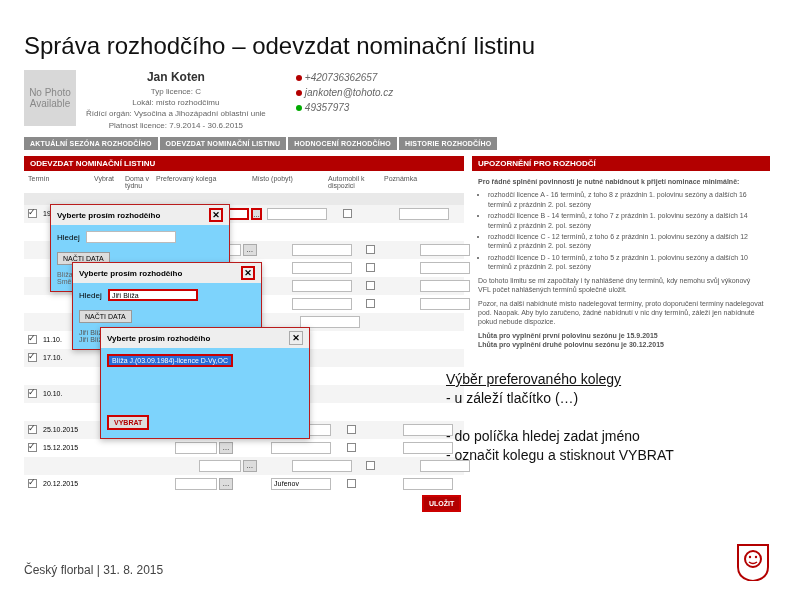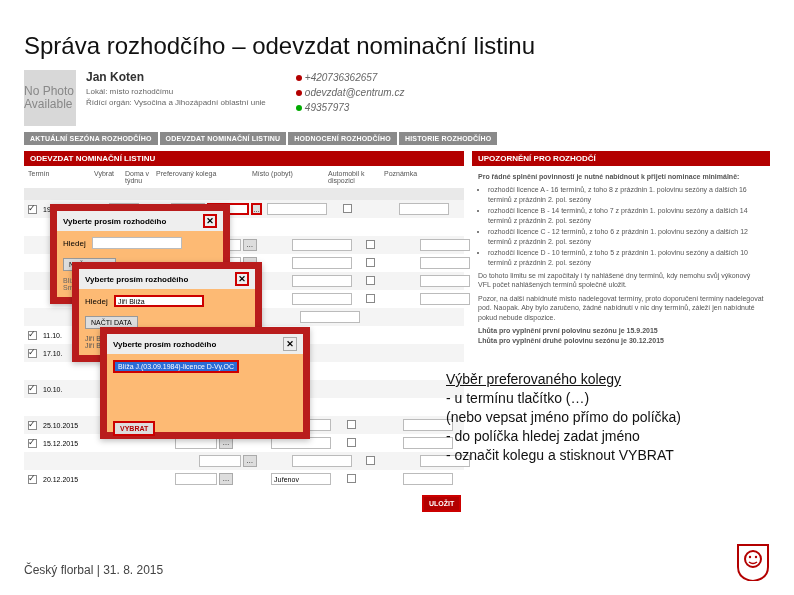--- a/index.html
+++ b/index.html
@@ -1,21 +1,21 @@
 <!DOCTYPE html>
 <html><head>
 <meta charset="utf-8">
 <style>
   * { box-sizing: border-box; margin: 0; padding: 0; }
   body { font-family: Arial, sans-serif; background: #fff; width: 794px; height: 595px; position: relative; }
   .page { padding: 20px 24px; margin-top: 12px; }
   .page-title { font-size: 24px; font-weight: 400; color: #111; margin-bottom: 10px; }
   .profile-row { display: flex; gap: 10px; margin-bottom: 6px; align-items: flex-start; }
-  .avatar { width: 52px; height: 56px; background: #d8d8d8; display: flex; align-items: center; justify-content: center; font-size: 12px; color: #888; text-align: left; line-height: 1.1; }
-  .profile-info { font-size: 9px; color: #333; }
+  .avatar { width: 52px; height: 56px; background: #d8d8d8; display: flex; align-items: center; justify-content: center; font-size: 10px; color: #888; text-align: center; line-height: 1.1; }
+  .profile-info { font-size: 9px; color: #333; text-align: center; }
   .profile-name { font-weight: 700; font-size: 12px; margin-bottom: 2px; }
   .profile-meta { font-size: 8px; color: #666; line-height: 1.4; }
   .contact-col { font-size: 10px; color: #666; line-height: 1.5; margin-left: 20px; font-style: italic; }
   .contact-col .dot-r { display:inline-block;width:6px;height:6px;background:#b30000;border-radius:50%;margin-right:3px;}
   .contact-col .dot-g { display:inline-block;width:6px;height:6px;background:#0a0;border-radius:50%;margin-right:3px;}
   .tabs { display: flex; gap: 2px; margin-top: 4px; }
   .tab { background: #8a8a8a; color: #fff; font-size: 7px; font-weight: 700; padding: 3px 6px; letter-spacing: 0.2px; }
   .main-cols { display: flex; gap: 8px; margin-top: 6px; }
   .left-col { width: 440px; }
   .right-col { flex: 1; }
@@ -36,21 +36,21 @@
   .cell-v { width: 25px; }
   .cell-d { width: 25px; }
   .cell-pk { width: 90px; display:flex; gap:2px; align-items:center;}
   .cell-m { width: 70px; }
   .cell-a { width: 50px; }
   .cell-p { width: 40px; }
   .miniput { height: 12px; border: 1px solid #bbb; background: #fff; font-size: 7px; padding: 0 2px; }
   .dotsbtn { width: 14px; height: 12px; background: #ddd; border: 1px solid #aaa; font-size: 7px; text-align:center; line-height:10px;}
   .sel { height: 12px; border: 1px solid #bbb; background: #fff; font-size: 7px; padding: 0 2px; }
   .red-outline { border: 2px solid #c00 !important; }
-  .overlay { position: absolute; background: #fdba74; border: 7px solid #b91c1c; box-shadow: 0 2px 6px rgba(0,0,0,.25); font-size: 8px; }
+  .overlay { position: absolute; background: #7dd3fc; border: 1px solid #b91c1c; box-shadow: 0 2px 6px rgba(0,0,0,.25); font-size: 8px; }
   .ov-head { background: #eee; padding: 3px 6px; font-size: 8px; font-weight: 600; display:flex; justify-content:space-between; align-items:center;}
   .ov-close { width: 14px; height: 14px; border: 2px solid #c00; text-align:center; line-height:10px; font-size:9px; background:#eee;}
   .ov-body { padding: 6px; }
   .ov-btn { background: #ddd; border: 1px solid #999; font-size: 7px; padding: 2px 5px; display:inline-block;}
   .hl-blue { background: #2a6bd6; color: #fff; display:inline-block; padding: 1px 3px; font-size:7px;}
   .right-text { font-size: 7px; color: #555; line-height: 1.35; padding: 6px; }
   .right-text ul { margin-left: 10px; }
   .right-text li { margin-bottom: 2px; }
   .instructions { position: absolute; left: 446px; top: 370px; font-size: 14px; color: #111; line-height: 1.35; }
   .instructions u { text-decoration: underline; }
@@ -63,26 +63,28 @@
 </head>
 <body>
 
 <div class="page">
   <div class="page-title">Správa rozhodčího – odevzdat nominační listinu</div>
 
   <div class="profile-row">
     <div class="avatar">No Photo Available</div>
     <div class="profile-info">
       <div class="profile-name">Jan Koten</div>
+      <div class="profile-meta">Typ licence: C</div>
       <div class="profile-meta">Lokál: místo rozhodčímu</div>
       <div class="profile-meta">Řídící orgán: Vysočina a Jihozápadní oblastní unie</div>
+      <div class="profile-meta">Platnost licence: 7.9.2014 - 30.6.2015</div>
     </div>
     <div class="contact-col">
       <div><span class="dot-r"></span><span>+420736362657</span></div>
-      <div><span class="dot-r"></span><span>odevzdat@centrum.cz</span></div>
+      <div><span class="dot-r"></span><span>jankoten@tohoto.cz</span></div>
       <div><span class="dot-g"></span><span>49357973</span></div>
     </div>
   </div>
 
   <div class="tabs">
     <div class="tab">AKTUÁLNÍ SEZÓNA ROZHODČÍHO</div>
     <div class="tab">ODEVZDAT NOMINAČNÍ LISTINU</div>
     <div class="tab">HODNOCENÍ ROZHODČÍHO</div>
     <div class="tab">HISTORIE ROZHODČÍHO</div>
   </div>
@@ -286,22 +288,22 @@
     <span class="hl-blue red-outline">Blíža J.(03.09.1984)-licence&nbsp;D-Vy,OC</span>
     <div style="height:48px"></div>
     <span class="ov-btn red-outline" style="color:#b30000;font-weight:700">VYBRAT</span>
   </div>
 </div>
 
 <div class="save-btn">ULOŽIT</div>
 
 <div class="instructions">
   <u>Výběr preferovaného kolegy</u><br>
-  <span>- u termínu tlačítko (…)</span><br>
-  <span>   (nebo vepsat jméno přímo do políčka)</span><br>
+  <span>- u záleží tlačítko (…)</span><br>
+  <br>
   <span>- do políčka hledej zadat jméno</span><br>
   <span>- označit kolegu a stisknout VYBRAT</span><br>
   <div style="height:20px"></div>
 </div>
 
 <div class="footer">Český florbal | 31. 8. 2015</div>
 
 <div class="logo">
   <svg viewBox="0 0 34 38">
       <path d="M2 2 h30 v22 q0 12 -15 14 q-15 -2 -15 -14 z" fill="none" stroke="#b30000" stroke-width="2"></path>

